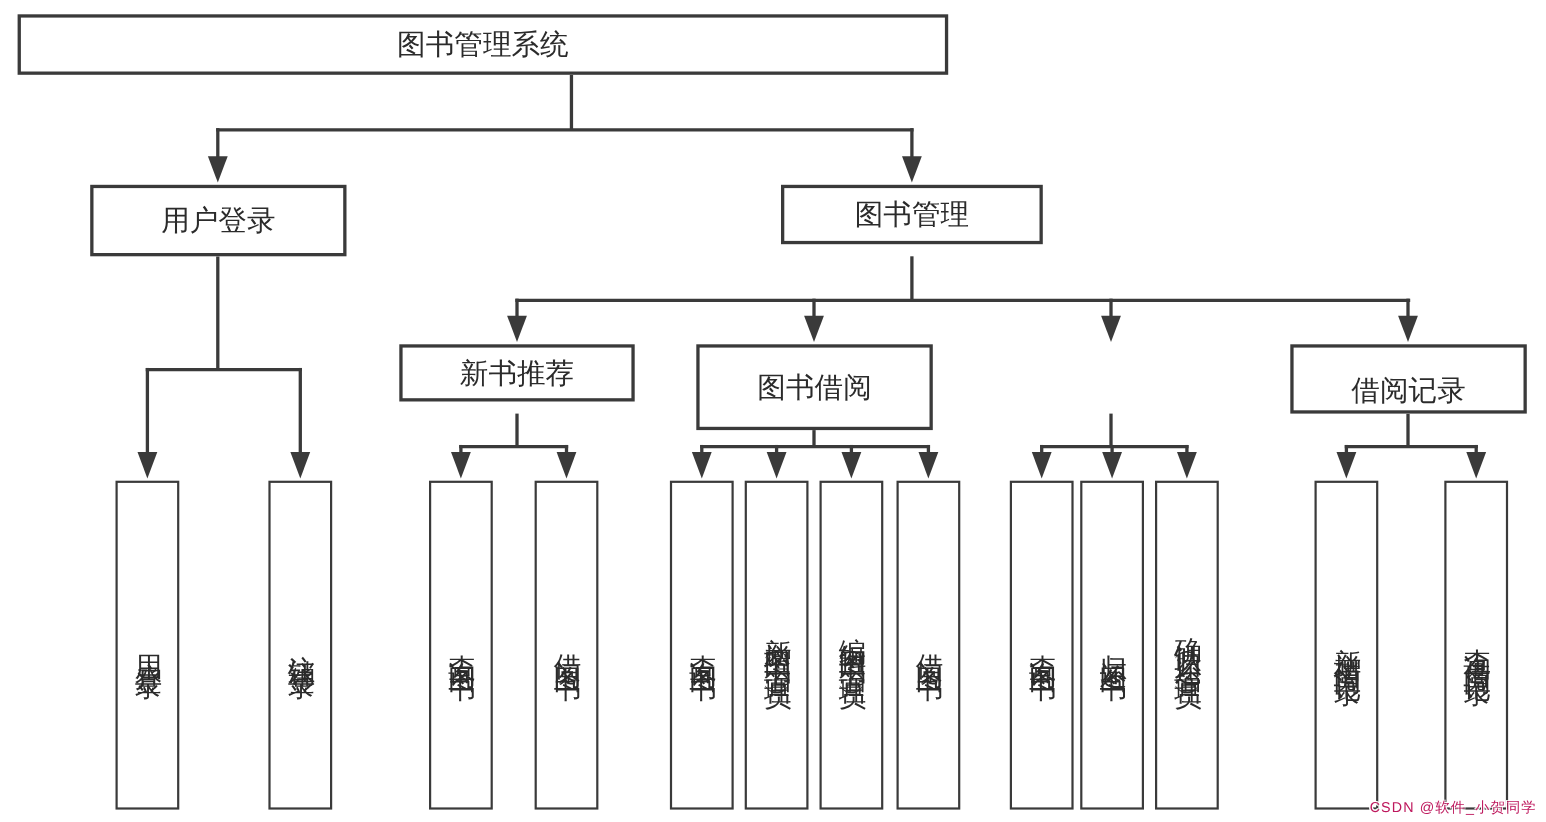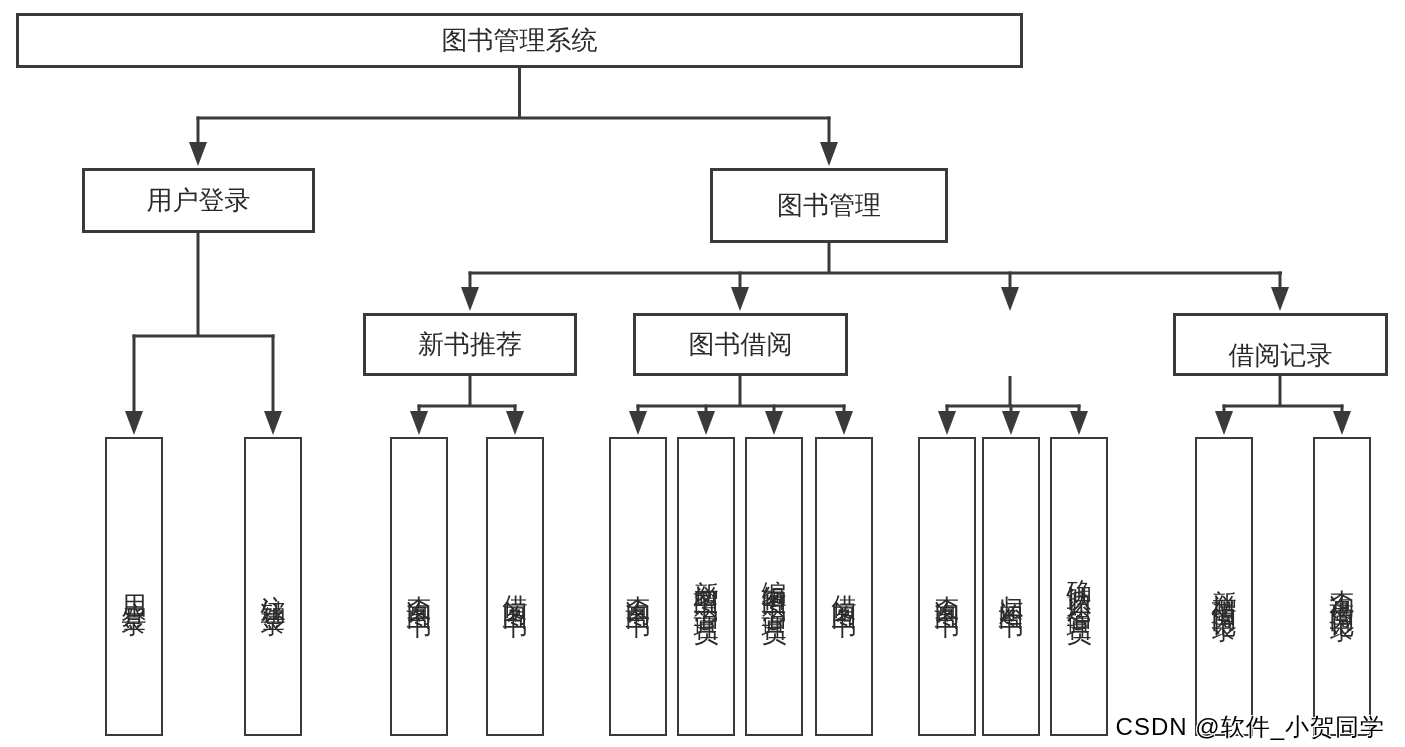--- a/index.html
+++ b/index.html
@@ -34,24 +34,24 @@
   }
   .leaf .vtext {
     writing-mode: vertical-rl;
     text-orientation: mixed;
     letter-spacing: 6px;
     font-size: 25px;
     line-height: 1;
   }
   .watermark {
     position: absolute;
-    right: 20px;
+    right: 8px;
     bottom: 4px;
-    font-size: 24px;
-    color: #000000;
+    font-size: 13px;
+    color: #be185d;
     letter-spacing: 1px;
     z-index: 3;
     text-shadow: -1px -1px 0 #ffffff, 1px -1px 0 #ffffff, -1px 1px 0 #ffffff, 1px 1px 0 #ffffff;
   }
 </style>
 </head>
 <body>
 
 <div class="canvas">
 
@@ -124,35 +124,35 @@
     <g>
       <line x1="1280" y1="376" x2="1280" y2="406"></line>
       <line x1="1222.5" y1="406" x2="1343.5" y2="406"></line>
       <line x1="1224" y1="404.5" x2="1224" y2="414"></line>
       <polygon points="1215,411 1233,411 1224,435" fill="#3a3a3a" stroke="none"></polygon>
       <line x1="1342" y1="404.5" x2="1342" y2="414"></line>
       <polygon points="1333,411 1351,411 1342,435" fill="#3a3a3a" stroke="none"></polygon>
     </g>
   </svg>
 
-  <div class="node" style="left:16px; top:13px; width:1007px; height:55px;">
+  <div class="node" style="left:16px; top:13px; width:846px; height:55px;">
     <span>图书管理系统</span>
   </div>
 
   <div class="node" style="left:82px; top:168px; width:233px; height:65px;">
     <span>用户登录</span>
   </div>
-  <div class="node" style="left:710px; top:168px; width:238px; height:75px;justify-content:center;">
+  <div class="node" style="left:710px; top:168px; width:238px; height:54px;justify-content:center;">
     <span>图书管理</span>
   </div>
 
-  <div class="node" style="left:363px; top:313px; width:214px; height:63px;">
+  <div class="node" style="left:363px; top:313px; width:214px; height:52px;">
     <span>新书推荐</span>
   </div>
-  <div class="node" style="left:633px; top:313px; width:215px; height:63px;">
+  <div class="node" style="left:633px; top:313px; width:215px; height:78px;">
     <span>图书借阅</span>
   </div>
   <div class="node" style="left:1173px; top:313px; width:215px; height:63px;align-items:flex-end;">
     <span>借阅记录</span>
   </div>
 
   <div class="node leaf" style="left:105px; top:437px; width:58px; height:299px;">
     <span class="vtext">用户登录</span>
   </div>
   <div class="node leaf" style="left:244px; top:437px; width:58px; height:299px;">

